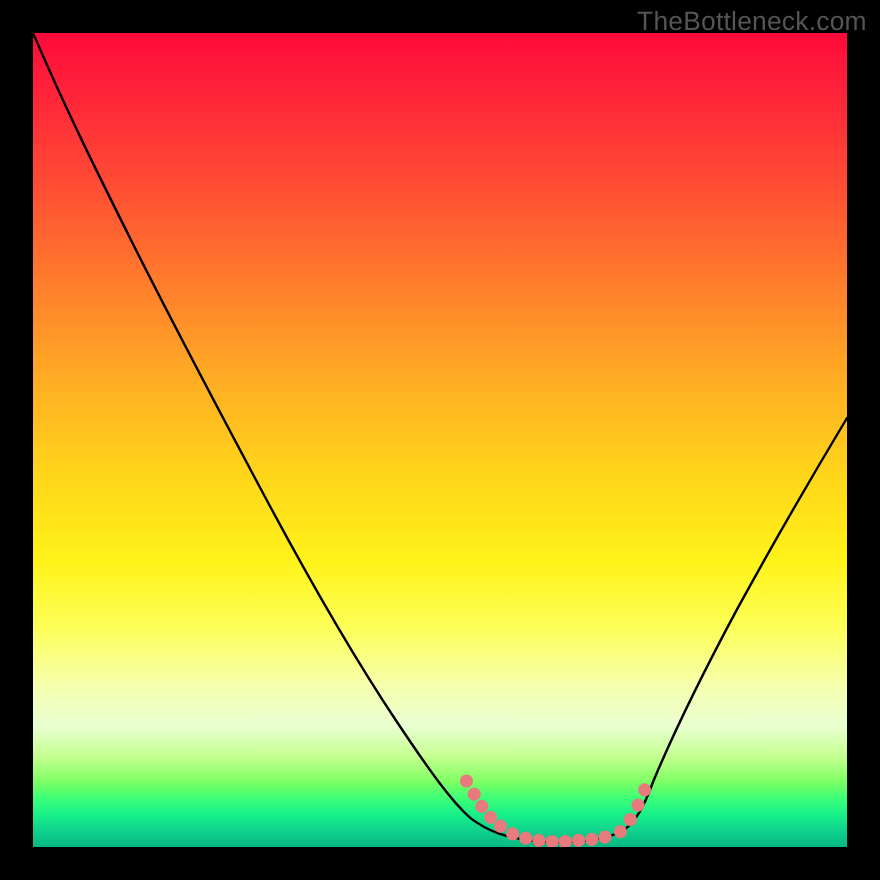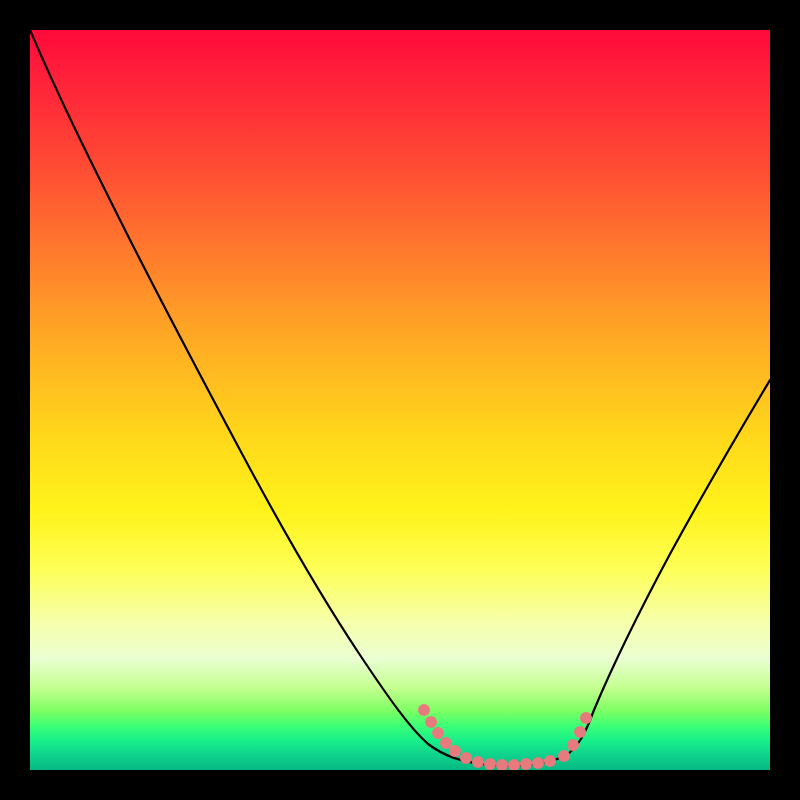--- a/index.html
+++ b/index.html
@@ -56,20 +56,21 @@
     position: absolute;
     inset: 0;
     width: 100%;
     height: 100%;
   }
 </style>
 </head>
 <body>
 
 <div class="frame">
+  <div class="watermark">TheBottleneck.com</div>
 
   <div class="plot">
     <div class="gradient"></div>
 
     <svg class="curves" viewBox="0 0 740 740" preserveAspectRatio="none">
 
       <path d="M 0 0
                C 30 70, 60 130, 90 190
                C 130 270, 170 345, 210 420
                C 250 495, 290 565, 330 625

